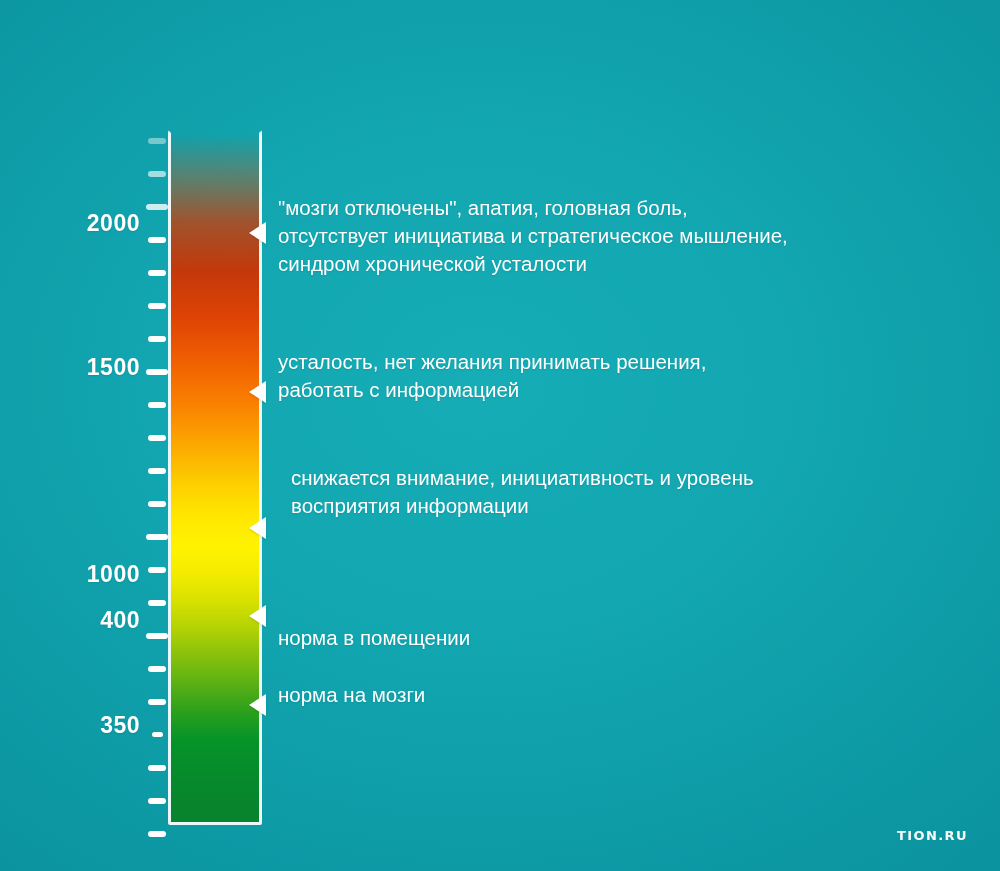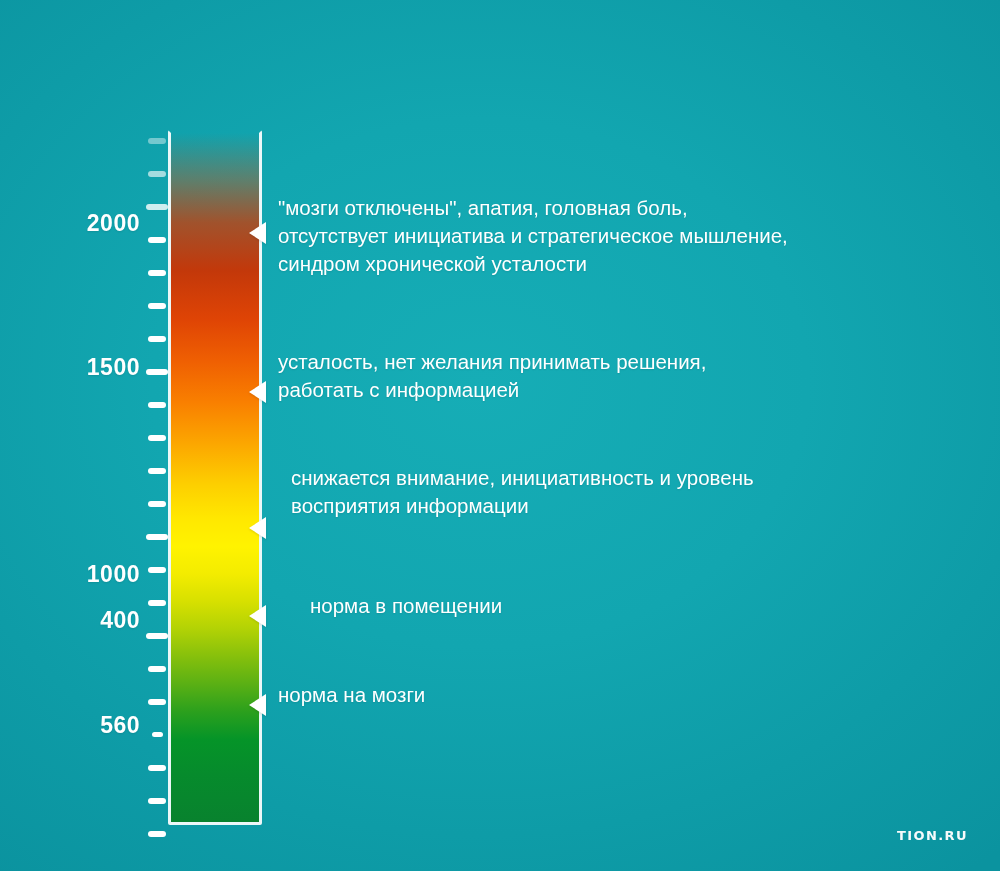--- a/index.html
+++ b/index.html
@@ -196,38 +196,38 @@
       <div class="tick minor" style="top: 635px;"></div>
       <div class="tick minor" style="top: 668px;"></div>
       <div class="tick minor" style="top: 701px;"></div>
     </div>
 
   <div id="scale-labels">
       <div class="scale-label" style="top: 80px;">2000</div>
       <div class="scale-label" style="top: 224px;">1500</div>
       <div class="scale-label" style="top: 391px; margin-top: 40px;">1000</div>
       <div class="scale-label" style="top: 477px;">400</div>
-      <div class="scale-label" style="top: 582px;">560</div>
+      <div class="scale-label" style="top: 582px;">350</div>
     </div>
 
   <div id="pointer-group">
       <div class="pointer" style="left: 249px; top: 222px;"></div>
       <div class="pointer" style="left: 249px; top: 381px;"></div>
       <div class="pointer" style="left: 249px; top: 517px;"></div>
       <div class="pointer" style="left: 249px; top: 605px;"></div>
       <div class="pointer" style="left: 249px; top: 694px;"></div>
     </div>
 
   <div id="note-group">
       <div class="note" style="top: 194px;">"мозги отключены", апатия, головная боль,
 отсутствует инициатива и стратегическое мышление,
 синдром хронической усталости</div>
       <div class="note" style="top: 348px;">усталость, нет желания принимать решения,
 работать с информацией</div>
       <div class="note" style="top: 464px; margin-left: 13px;">снижается внимание, инициативность и уровень
 восприятия информации</div>
-      <div class="note" style="top: 592px; margin-left: 32px;">норма в помещении</div>
+      <div class="note" style="top: 624px;">норма в помещении</div>
       <div class="note" style="top: 681px;">норма на мозги</div>
     </div>
 
   <div id="watermark">TION.RU</div>
 
 </div>
 
 </body></html>

